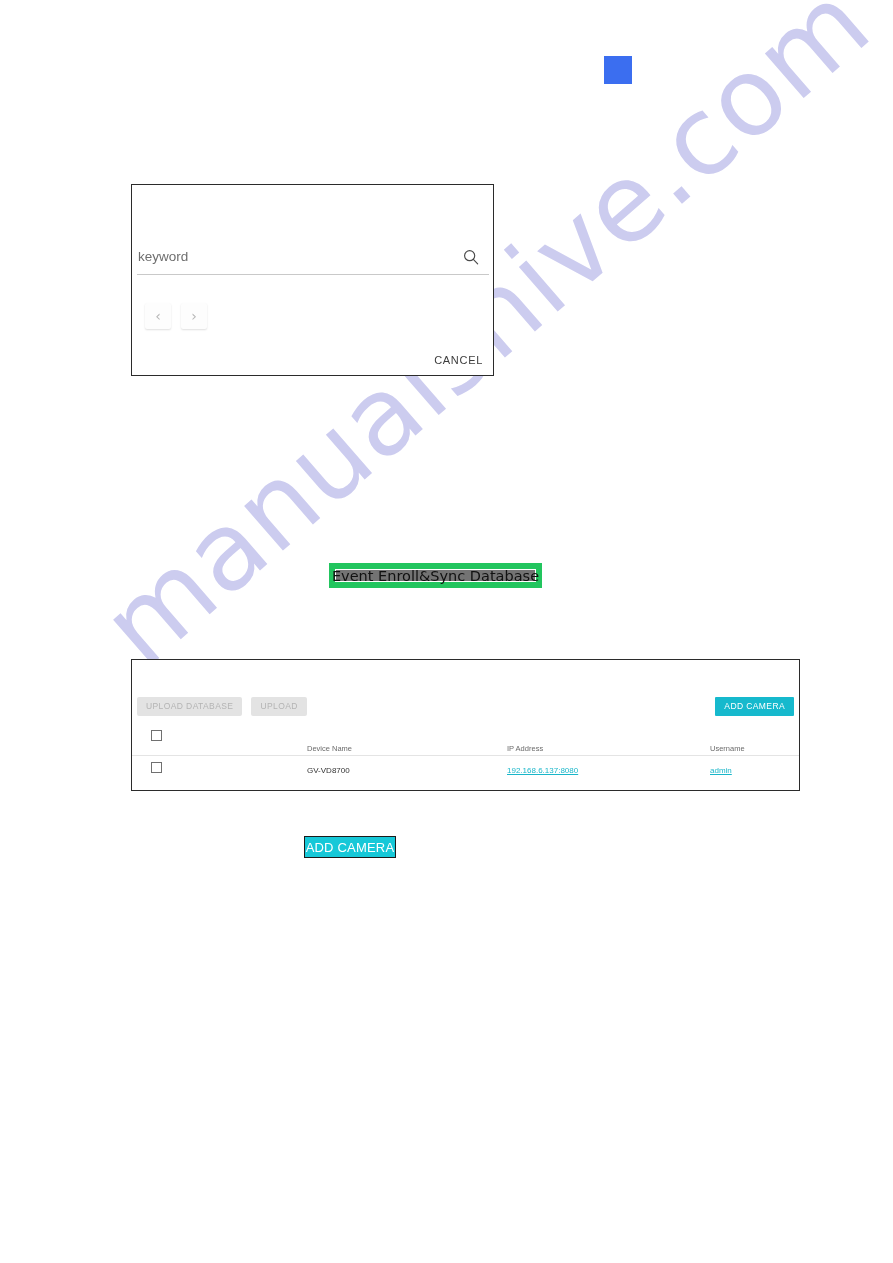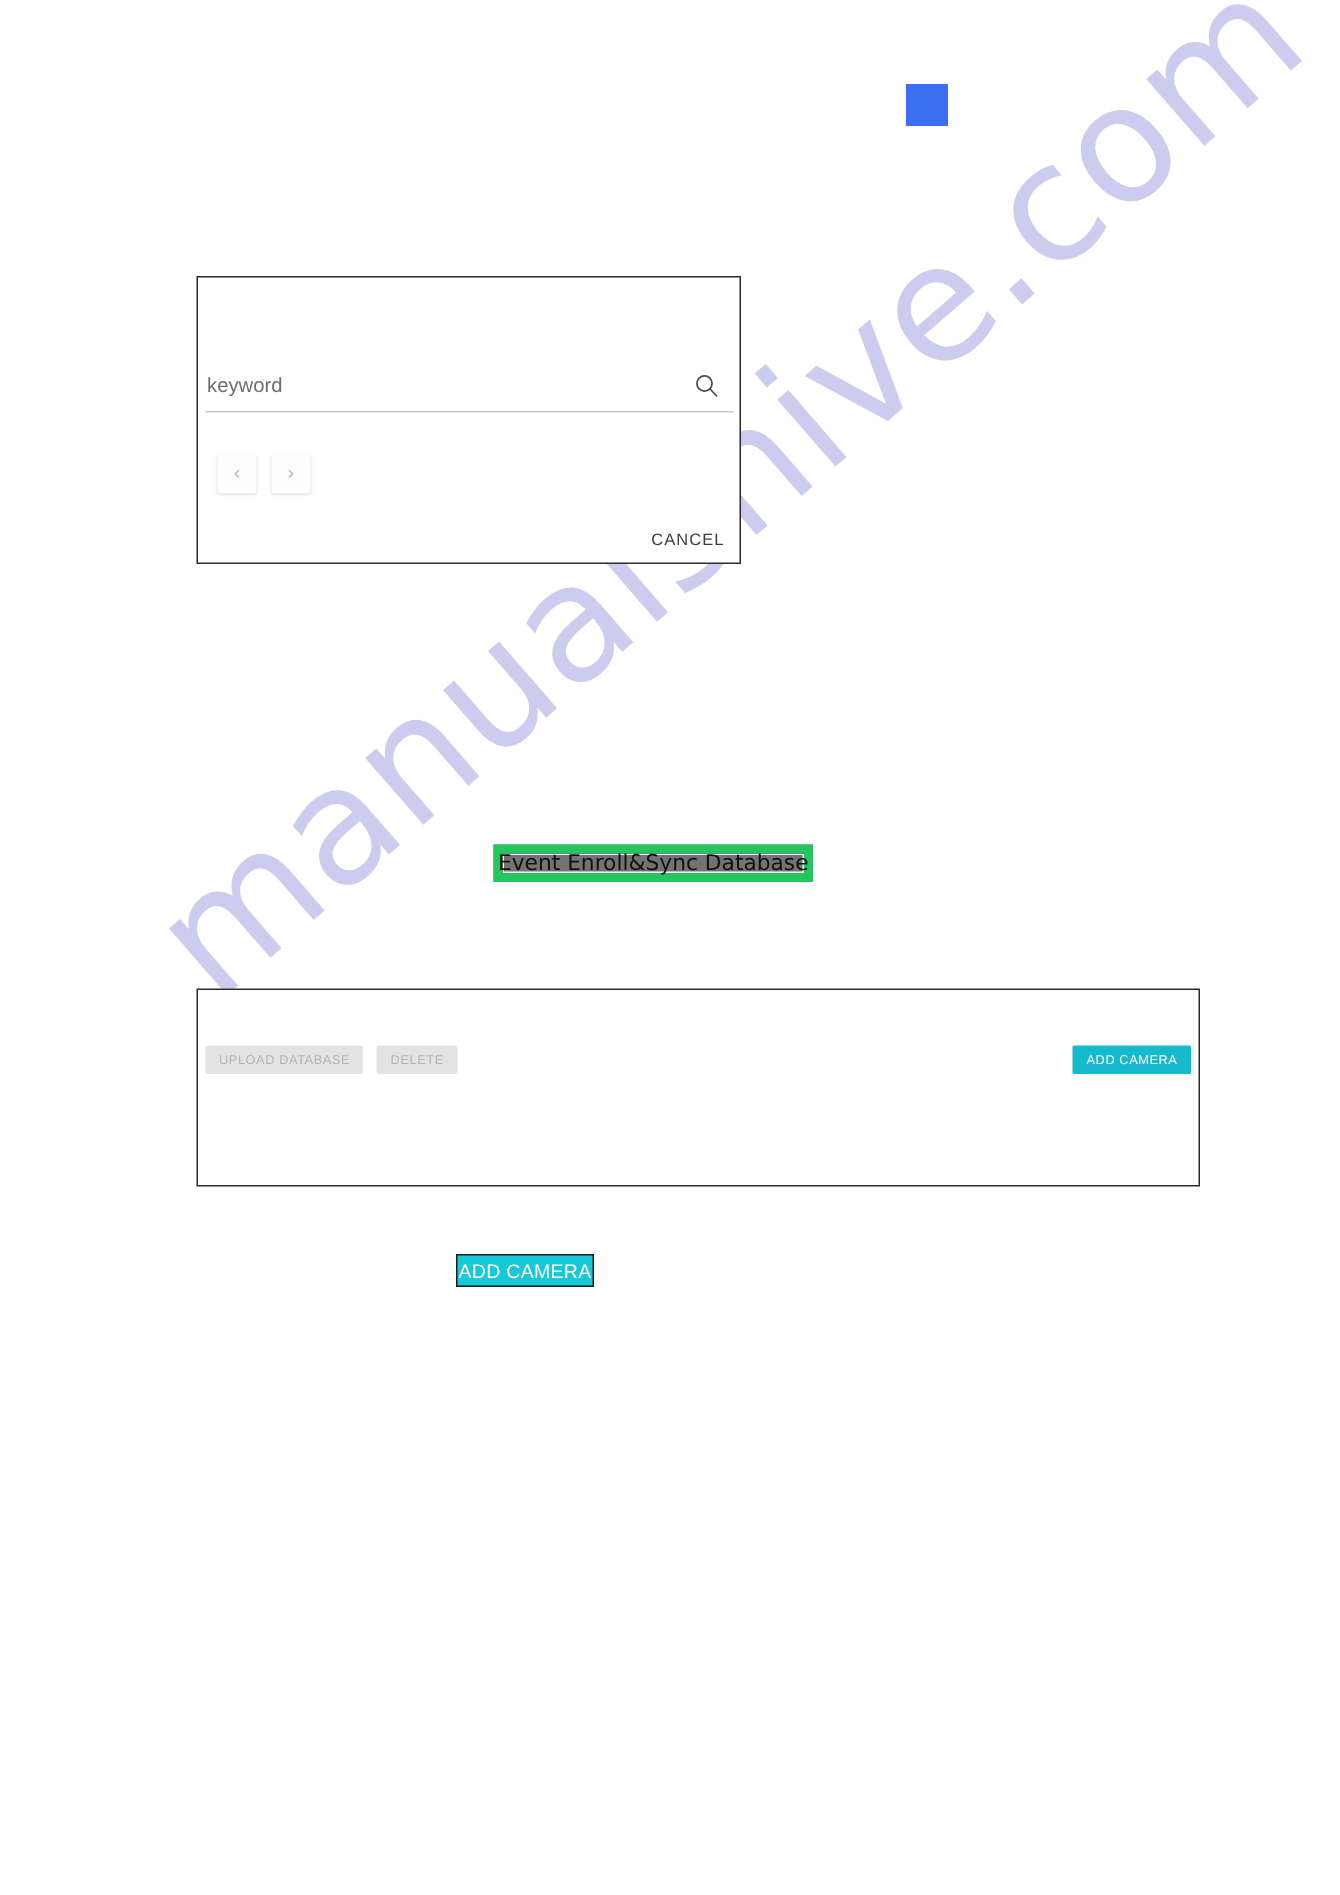--- a/index.html
+++ b/index.html
@@ -349,21 +349,36 @@
 
 <div class="callout-box" id="callout-event-enroll">
   <span>Event Enroll&amp;Sync Database</span>
 </div>
 
 <div class="panel" id="sync-panel">
 
 
   <div class="sp-actions">
     <button class="flat-btn">UPLOAD DATABASE</button>
-    <button class="flat-btn">DELETE</button>
+    <button class="flat-btn">UPLOAD</button>
   </div>
   <button class="add-camera-btn">ADD CAMERA</button>
 
+  <div class="sp-table">
+    <div class="sp-row head">
+      <div class="cb"></div>
+      <div class="cell col-device">Device Name</div>
+      <div class="cell col-ip">IP Address</div>
+      <div class="cell col-user">Username</div>
+    </div>
+
+    <div class="sp-row body">
+      <div class="cb"></div>
+      <div class="cell col-device">GV-VD8700</div>
+      <div class="cell col-ip link">192.168.6.137:8080</div>
+      <div class="cell col-user link">admin</div>
+    </div>
+  </div>
 </div>
 
 <div class="hl-box" id="callout-add-camera">
   <span>ADD CAMERA</span>
 </div>
 
 </body></html>

